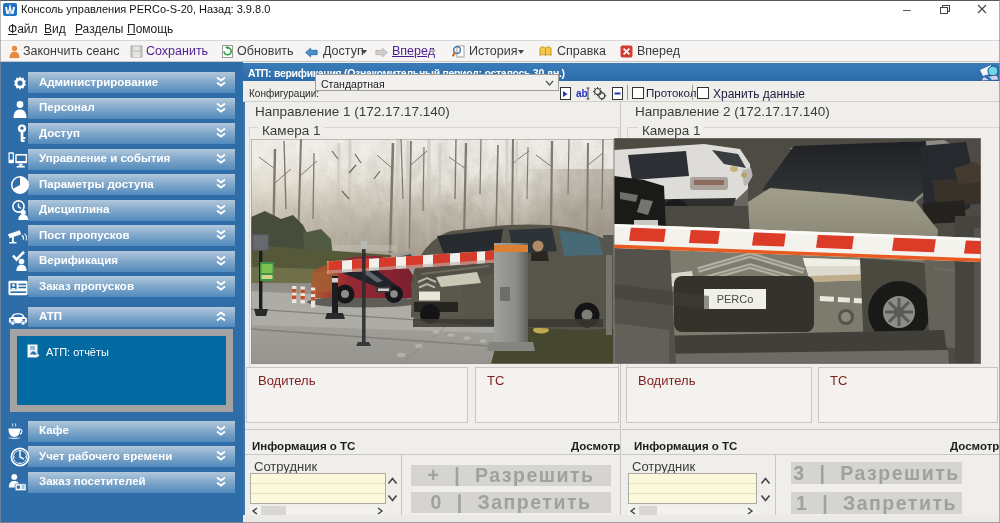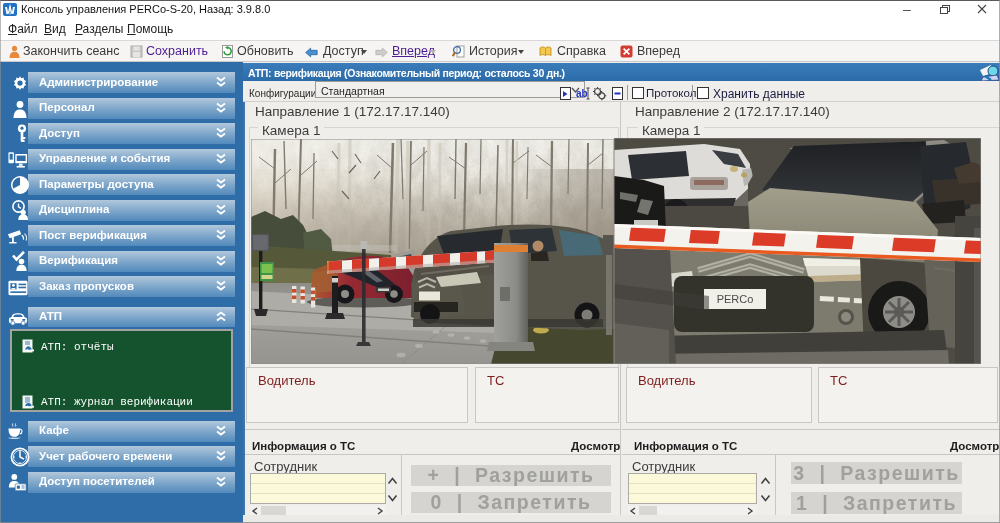--- a/index.html
+++ b/index.html
@@ -16,21 +16,21 @@
   .tbi.dis{color:#4c1d95;}
   .tbicon{top:45px;width:13px;height:13px;}
   .caret{top:50px;width:0;height:0;border-left:3.5px solid transparent;border-right:3.5px solid transparent;border-top:4px solid #444;}
   .caret.dis{border-top-color:#b4b3b1;}
   
   #sidebar{left:0;top:62px;width:243px;height:461px;background:#2e6da8;}
   .sbbar{left:28px;width:207px;height:21px;background:linear-gradient(180deg,#b2c8dc 0%,#84aacc 45%,#528abc 100%);}
   .sbbar .t{position:absolute;left:11px;top:3.5px;font-size:11.5px;font-weight:bold;color:#fff;}
   .sbicon{left:10px;width:20px;height:20px;}
   .chev{position:absolute;right:8px;top:4px;width:12px;height:12px;}
-  #atp-sub{left:10px;top:329px;width:223px;height:83px;background:#14532d;border:2px solid #a3a3a3;box-sizing:border-box;font-family:Liberation Mono, monospace;}
+  #atp-sub{left:10px;top:329px;width:223px;height:83px;background:#0369a1;border:7px solid #a3a3a3;box-sizing:border-box;}
   .subrow{position:absolute;left:0;width:220px;height:19px;}
   .subrow .si{position:absolute;left:9px;top:2px;width:15px;height:15px;}
   .subrow .st{position:absolute;left:29px;top:3.5px;font-size:11px;color:#fff;}
   
   #secheader{left:243px;top:63px;width:757px;height:18px;background:linear-gradient(180deg,#3a7cb9,#2b6ba9);}
   #secheader .t{position:absolute;left:5px;top:3.5px;font-size:10.5px;font-weight:bold;color:#fff;letter-spacing:-0.3px;}
   #cfgrow{left:243px;top:81px;width:757px;height:21px;background:#f0eeeb;border-bottom:1px solid #d2d0cc;box-sizing:border-box;}
   #panels{left:243px;top:102px;width:757px;height:421px;background:#f0eeeb;border-left:2px solid #3f74ab;box-sizing:border-box;}
   .dirlabel{font-size:13.5px;color:#3b3b3b;}
   .camlabel{font-size:13.5px;color:#3b3b3b;}
@@ -178,21 +178,21 @@
       <path d="M2 1.5 L6 4.5 L10 1.5 M2 6.5 L6 9.5 L10 6.5" fill="none" stroke="#fff" stroke-width="1.8"></path>
     </svg>
   </div>
   <svg class="abs sbicon" style="top:200px" viewBox="0 0 20 20">
     <circle cx="8.5" cy="6.5" r="5.6" fill="none" stroke="#fff" stroke-width="1.6"></circle>
     <path d="M8.5 3.4 L8.5 6.8 L11 8.4" fill="none" stroke="#fff" stroke-width="1.4"></path>
     <circle cx="13.2" cy="12.4" r="2.6" fill="#fff"></circle>
     <path d="M8.3 20 C8.3 15.8 10.4 14.6 13.2 14.6 C16 14.6 18 15.8 18 20 Z" fill="#fff"></path>
   </svg>
   <div class="abs sbbar" style="top:225px">
-    <div class="t">Пост верификация</div>
+    <div class="t">Пост пропусков</div>
     <svg class="chev" viewBox="0 0 12 12">
       <path d="M2 1.5 L6 4.5 L10 1.5 M2 6.5 L6 9.5 L10 6.5" fill="none" stroke="#fff" stroke-width="1.8"></path>
     </svg>
   </div>
   <svg class="abs sbicon" style="top:227px;left:7px" width="22" height="17" viewBox="0 0 22 17">
     <path d="M1 5.5 L14 1 L15.6 5.6 L3 10 Z" fill="#fff"></path>
     <rect x="5.5" y="8.5" width="2" height="6" fill="#fff"></rect>
     <rect x="2.5" y="14" width="8" height="1.6" fill="#fff"></rect>
     <path d="M16.3 6.5 C18.2 7.8 18.6 9.4 18 11.4" fill="none" stroke="#fff" stroke-width="1.3"></path>
     <path d="M19.2 4.8 C21.6 6.6 22 9.6 21 12.4" fill="none" stroke="#fff" stroke-width="1.3" opacity="0.85"></path>
@@ -241,30 +241,20 @@
     <div class="subrow" style="top:6px">
       <svg class="si" viewBox="0 0 15 15">
         <rect x="1.5" y="0.5" width="10" height="13" fill="#fff" opacity="0.95"></rect>
         <path d="M4 3 h5 M4 5 h5" stroke="#2e6da8" stroke-width="0.9"></path>
         <path d="M5 8.5 c0.8-2 4-2 4.8 0 l1 .4 v2.2 h-6.8 v-2.2 z" fill="#2e6da8" stroke="#fff" stroke-width="0.7"></path>
         <circle cx="6.3" cy="11.4" r="1.1" fill="#fff"></circle>
         <circle cx="12" cy="11.4" r="1.1" fill="#fff"></circle>
       </svg>
       <div class="st">АТП: отчёты</div>
     </div>
-    <div class="subrow" style="top:61.5px">
-      <svg class="si" viewBox="0 0 15 15">
-        <rect x="1.5" y="0.5" width="10" height="13" fill="#fff" opacity="0.95"></rect>
-        <path d="M4 3 h5 M4 5 h5 M4 7 h5" stroke="#2e6da8" stroke-width="0.9"></path>
-        <path d="M5 9 c0.8-2 4-2 4.8 0 l1 .4 v2.2 h-6.8 v-2.2 z" fill="#2e6da8" stroke="#fff" stroke-width="0.7"></path>
-        <circle cx="6.3" cy="11.8" r="1.1" fill="#fff"></circle>
-        <circle cx="12" cy="11.8" r="1.1" fill="#fff"></circle>
-      </svg>
-      <div class="st">АТП: журнал верификации</div>
-    </div>
   </div>
   <div class="abs sbbar" style="top:420.5px">
     <div class="t">Кафе</div>
     <svg class="chev" viewBox="0 0 12 12">
       <path d="M2 1.5 L6 4.5 L10 1.5 M2 6.5 L6 9.5 L10 6.5" fill="none" stroke="#fff" stroke-width="1.8"></path>
     </svg>
   </div>
   <svg class="abs sbicon" style="top:421px;left:6px" width="24" height="20" viewBox="0 0 24 20">
     <path d="M3 7 L17 7 C17 13 15 17 10 17 C5 17 3 13 3 7 Z" fill="#fff"></path>
     <path d="M17 8 C20 8 20 13 16.5 13.5" fill="none" stroke="#fff" stroke-width="1.4"></path>
@@ -277,21 +267,21 @@
       <path d="M2 1.5 L6 4.5 L10 1.5 M2 6.5 L6 9.5 L10 6.5" fill="none" stroke="#fff" stroke-width="1.8"></path>
     </svg>
   </div>
   <svg class="abs sbicon" style="top:447px" viewBox="0 0 20 20">
     <circle cx="10" cy="10" r="8.6" fill="none" stroke="#fff" stroke-width="1.7"></circle>
     <circle cx="10" cy="10" r="6.6" fill="none" stroke="#fff" stroke-width="0.8"></circle>
     <path d="M10 4.6 L10 10 L14 12.2" fill="none" stroke="#fff" stroke-width="1.5"></path>
     <path d="M10 3.4 v1.4 M10 15.2 v1.4 M3.4 10 h1.4 M15.2 10 h1.4" stroke="#fff" stroke-width="1"></path>
   </svg>
   <div class="abs sbbar" style="top:471.5px">
-    <div class="t">Доступ посетителей</div>
+    <div class="t">Заказ посетителей</div>
     <svg class="chev" viewBox="0 0 12 12">
       <path d="M2 1.5 L6 4.5 L10 1.5 M2 6.5 L6 9.5 L10 6.5" fill="none" stroke="#fff" stroke-width="1.8"></path>
     </svg>
   </div>
   <svg class="abs sbicon" style="top:472px;left:7px" width="22" height="20" viewBox="0 0 22 20">
     <circle cx="8" cy="4.4" r="3.2" fill="#fff"></circle>
     <path d="M2 16 C2 10.6 4.6 8.8 8 8.8 C11.4 8.8 14 10.6 14 16 Z" fill="#fff"></path>
     <rect x="9" y="12" width="12" height="7.5" rx="1" fill="#fff" stroke="#2e6da8" stroke-width="0.7"></rect>
     <rect x="10.8" y="14" width="3.4" height="3.4" fill="#2e6da8"></rect>
     <path d="M16 14.4 h3.4 M16 16.6 h3.4" stroke="#2e6da8" stroke-width="0.9"></path>
@@ -301,21 +291,21 @@
     <div class="t">АТП: верификация (Ознакомительный период: осталось 30 дн.)</div>
   </div>
   <svg class="abs" style="left:979px;top:64px" width="21" height="19" viewBox="0 0 21 19">
     <path d="M1 6 L12 1 L14 9 L4 12 Z" fill="#f5f5f5"></path>
     <circle cx="14" cy="7" r="5" fill="#6fd8e8" stroke="#1a4a7a"></circle>
     <path d="M4 13 L18 11 L20 16 L2 17 Z" fill="#cfd4ee" stroke="#2a3a8a" stroke-width="0.7"></path>
     <path d="M6 12 L12 16" stroke="#1a7ab8" stroke-width="2.5"></path>
   </svg>
   <div class="abs" id="cfgrow"></div>
   <div class="abs" style="left:249px;top:88px;font-size:10px;color:#2b2b2b;">Конфигурации:</div>
-  <div class="abs" style="left:315px;top:81px;width:270px;height:17px;background:#f1f0ee;border:1px solid #9d9b97;box-sizing:border-box;">
+  <div class="abs" style="left:315px;top:74px;width:244px;height:17px;background:#f1f0ee;border:1px solid #9d9b97;box-sizing:border-box;">
     <div style="position:absolute;left:5px;top:2.5px;font-size:10.5px;color:#222;">Стандартная</div>
     <svg style="position:absolute;right:4px;top:5px" width="9" height="6" viewBox="0 0 9 6">
       <path d="M1 1 L4.5 5 L8 1" fill="none" stroke="#555" stroke-width="1.3"></path>
     </svg>
   </div>
   <svg class="abs" style="left:559px;top:87px" width="13" height="13" viewBox="0 0 13 13">
     <rect x="1.5" y="0.5" width="10" height="12" fill="#fff" stroke="#333"></rect>
     <path d="M4 10 L4 4 L8.5 7 Z" fill="#2233bb"></path>
   </svg>
   <svg class="abs" style="left:576px;top:87px" width="14" height="13" viewBox="0 0 14 13">

